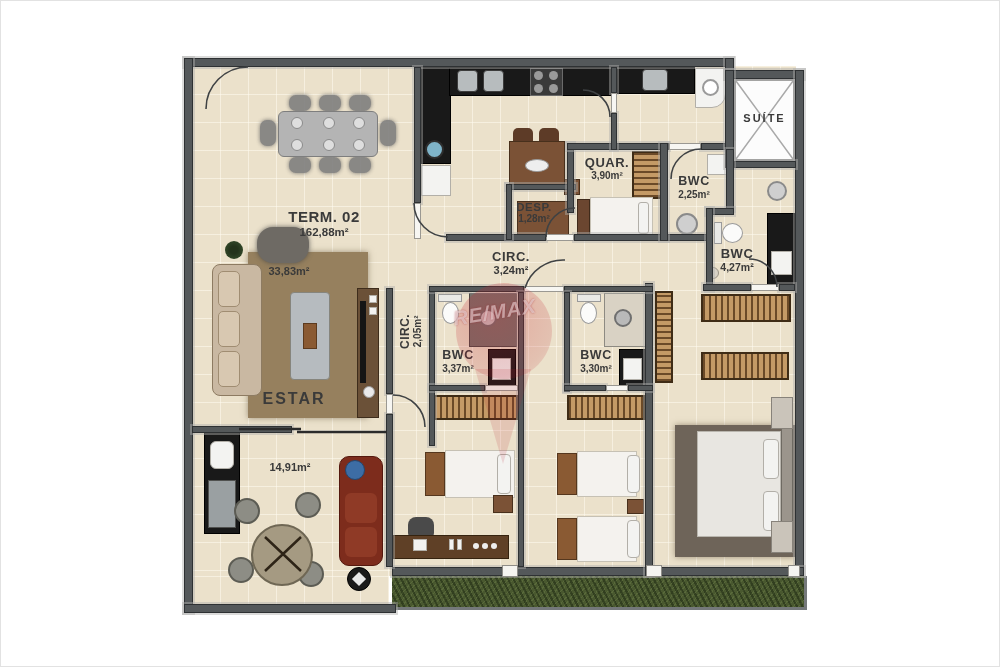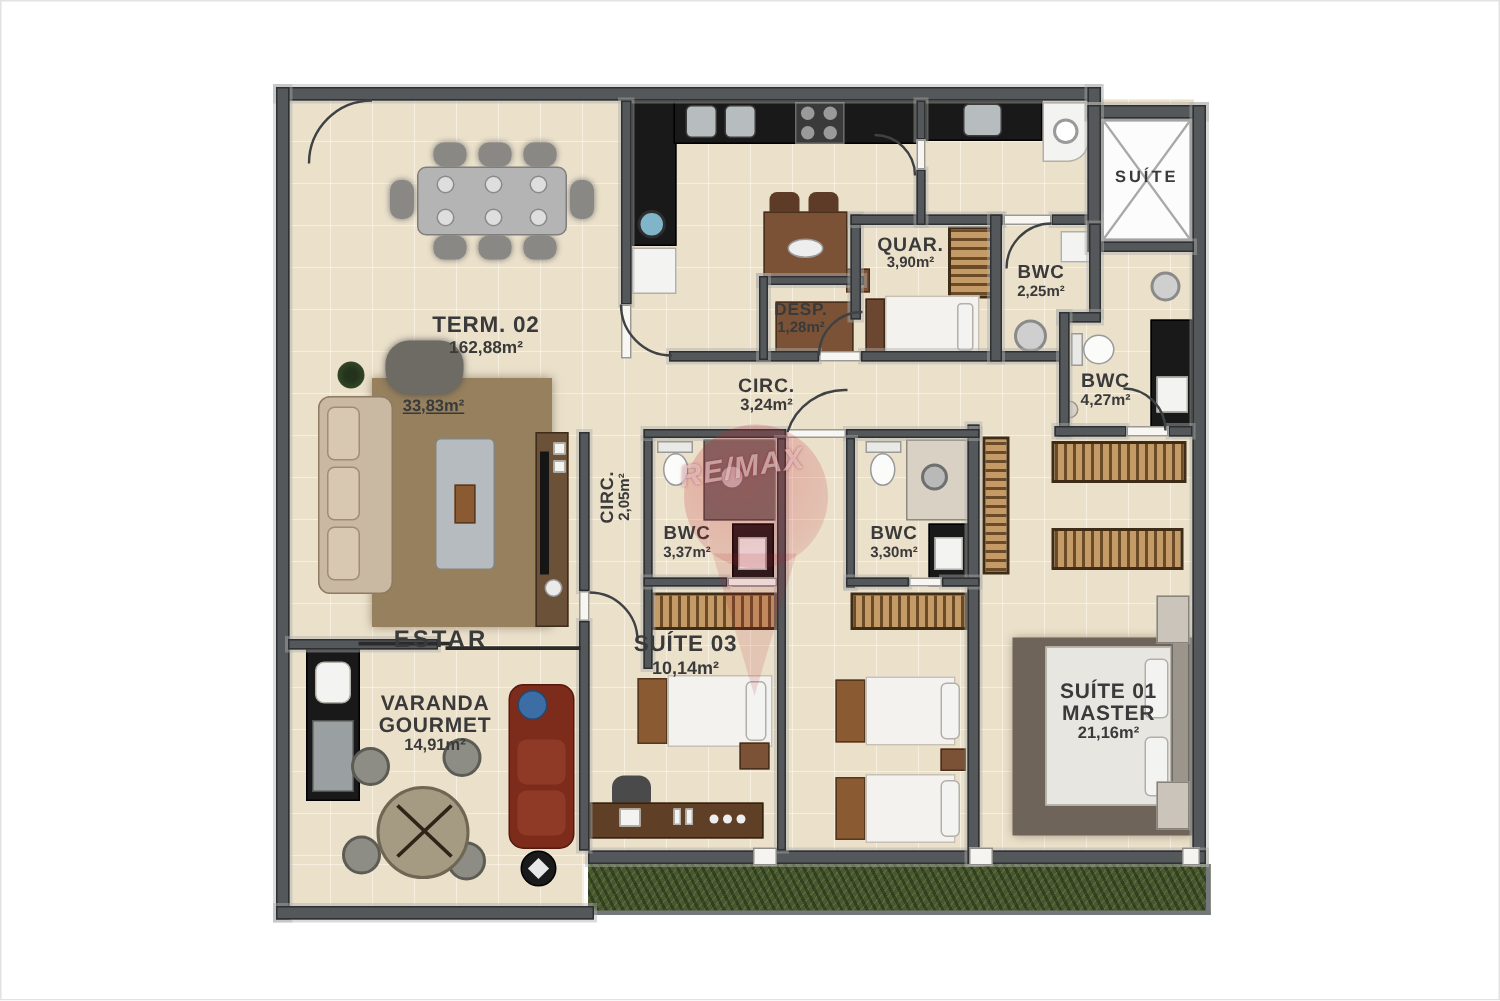--- a/index.html
+++ b/index.html
@@ -254,23 +254,23 @@
     <g stroke="#2b2b2b" stroke-width="2.5" fill="none">
       <path d="M 238 428 L 300 428 M 296 431 L 386 431"></path>
     </g>
   </svg>
 
   <div class="lbl lg" style="left:258px;top:184px;width:130px;margin-top:24px;">
     <div class="lname">TERM. 02</div>
     <div class="larea">162,88m²</div>
   </div>
   <div class="lbl" style="left:258px;top:264px;width:60px;">
-    <div class="larea" style="font-size:11px;text-decoration:underline;">33,83m²</div>
-  </div>
-  <div class="lbl" style="left:258px;top:389px;width:70px;margin-top:28px;">
+    <div class="larea" style="font-size:11px;">33,83m²</div>
+  </div>
+  <div class="lbl" style="left:258px;top:389px;width:70px;">
     <div class="lname" style="font-size:16px;letter-spacing:2px;">ESTAR</div>
   </div>
   <div class="lbl" style="left:733px;top:112px;width:61px;z-index:35;">
     <div class="lname" style="font-size:11px;letter-spacing:2px;">SUÍTE</div>
   </div>
   <div class="lbl sm" style="left:500px;top:200px;width:66px;">
     <div class="lname">DESP.</div>
     <div class="larea">1,28m²</div>
   </div>
   <div class="lbl" style="left:566px;top:155px;width:80px;">
@@ -294,30 +294,21 @@
     <div class="larea" style="font-size:10px;">2,05m²</div>
   </div>
   <div class="lbl sm" style="left:426px;top:348px;width:62px;">
     <div class="lname" style="font-size:12.5px;">BWC</div>
     <div class="larea">3,37m²</div>
   </div>
   <div class="lbl sm" style="left:564px;top:348px;width:62px;">
     <div class="lname" style="font-size:12.5px;">BWC</div>
     <div class="larea">3,30m²</div>
   </div>
-  <div class="lbl lg" style="left:404px;top:421px;width:104px;">
-    <div class="lname">SUÍTE 03</div>
-    <div class="larea" style="font-size:12px;">10,14m²</div>
-  </div>
-  <div class="lbl md" style="left:694px;top:452px;width:88px;">
-    <div class="lname">SUÍTE 01 MASTER</div>
-    <div class="larea">21,16m²</div>
-  </div>
   <div class="lbl md" style="left:237px;top:460px;width:104px;">
-    <div class="lname">VARANDA GOURMET</div>
     <div class="larea">14,91m²</div>
   </div>
 
   <div class="wm">
     <div class="wm-balloon"></div>
     <div class="wm-tri"></div>
     <div class="wm-text">RE/MAX</div>
   </div>
 
 </div>

